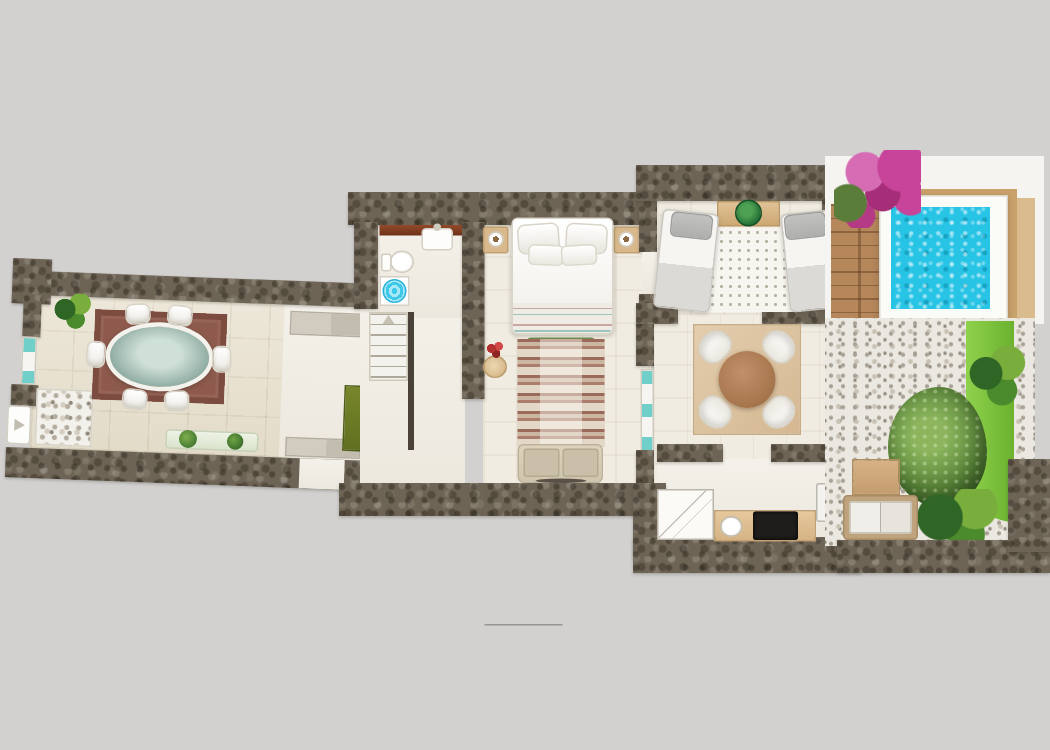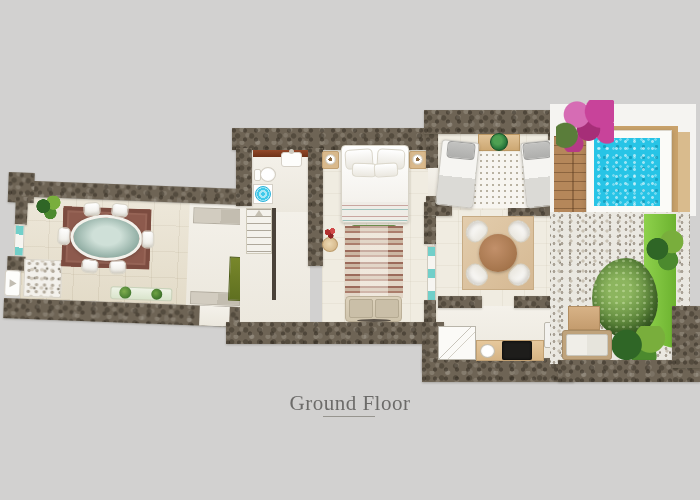--- a/index.html
+++ b/index.html
@@ -210,18 +210,15 @@
   <div class="abs" style="left:644px;top:214px;width:32px;height:134px;background:linear-gradient(90deg,#8ed14c,#6cb22f);border-bottom-left-radius:50px;"></div>
   <div class="abs palm" style="left:646px;top:230px;width:38px;height:42px;"></div>
   <div class="abs tree" style="left:592px;top:258px;width:66px;height:80px;"></div>
   <div class="abs palm" style="left:608px;top:326px;width:62px;height:42px;"></div>
   <div class="abs" style="left:568px;top:306px;width:32px;height:24px;background:linear-gradient(#d7b286,#c49c6e);border:1px solid #b28d60;"></div>
   <div class="abs" style="left:562px;top:330px;width:50px;height:30px;background:#bfa37c;border:1px solid #a88c66;border-radius:3px;"></div>
   <div class="abs" style="left:566px;top:334px;width:42px;height:22px;background:linear-gradient(90deg,#f0eee8 0 49%, #b5b2a8 49% 51%, #e6e4dc 51%);border:1px solid #c9c6bc;border-radius:2px;"></div>
   <div class="abs w" style="left:558px;top:360px;width:142px;height:22px;"></div>
   <div class="abs w" style="left:672px;top:306px;width:28px;height:62px;"></div>
 
-  <div class="abs caption" style="left:270px;top:391px;width:160px;">
-    <span>Ground Floor</span>
-  </div>
   <div class="abs" style="left:323px;top:416px;width:52px;height:1px;background:#97958f;"></div>
 
 </div>
 
 </body></html>

